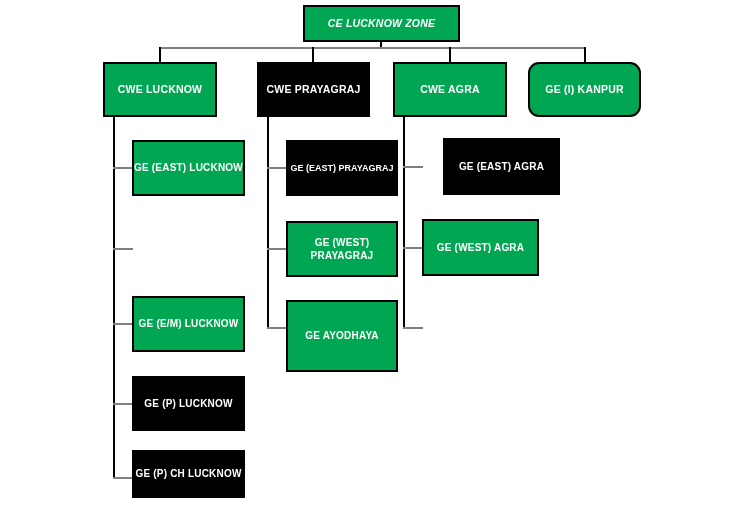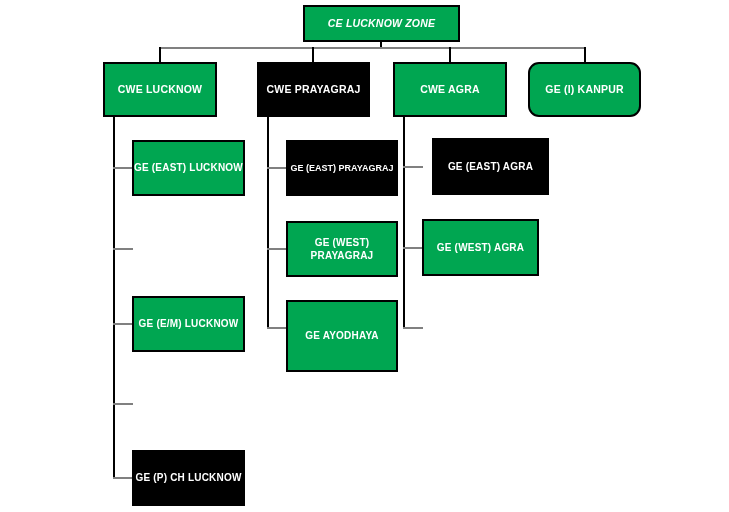--- a/index.html
+++ b/index.html
@@ -64,23 +64,24 @@
 
   <div class="node lvl1" style="left:303px;top:5px;width:157px;height:37px;font-style:italic;" data-color="green">CE LUCKNOW ZONE</div>
 
   <div class="node lvl1" style="left:103px;top:62px;width:114px;height:55px;" data-color="green">CWE LUCKNOW</div>
   <div class="node lvl1" style="left:257px;top:62px;width:113px;height:55px;" data-color="red">CWE PRAYAGRAJ</div>
   <div class="node lvl1" style="left:393px;top:62px;width:114px;height:55px;" data-color="green">CWE AGRA</div>
   <div class="node lvl1" style="left:528px;top:62px;width:113px;height:55px;border-radius:11px;" data-color="green">GE (I) KANPUR</div>
 
   <div class="node" style="left:132px;top:140px;width:113px;height:56px;" data-color="green">GE (EAST) LUCKNOW</div>
   <div class="node" style="left:132px;top:296px;width:113px;height:56px;" data-color="green">GE (E/M) LUCKNOW</div>
-  <div class="node" style="left:132px;top:450px;width:113px;height:56px;" data-color="red">GE (P) CH LUCKNOW</div>
+  <div class="node" style="left:132px;top:376px;width:113px;height:55px;" data-color="red">GE (P) LUCKNOW</div>
+  <div class="node" style="left:132px;top:450px;width:113px;height:48px;" data-color="red">GE (P) CH LUCKNOW</div>
 
   <div class="node fit" style="left:286px;top:140px;width:112px;height:56px;" data-color="red">GE (EAST) PRAYAGRAJ</div>
   <div class="node" style="left:286px;top:221px;width:112px;height:56px;" data-color="green">GE (WEST)
 PRAYAGRAJ</div>
   <div class="node" style="left:286px;top:300px;width:112px;height:72px;" data-color="green">GE AYODHAYA</div>
 
-  <div class="node" style="left:432px;top:138px;width:117px;height:57px;" data-color="red">GE (EAST) AGRA</div>
+  <div class="node" style="left:443px;top:138px;width:117px;height:57px;" data-color="red">GE (EAST) AGRA</div>
   <div class="node" style="left:422px;top:219px;width:117px;height:57px;" data-color="green">GE (WEST) AGRA</div>
 
 </div>
 
 </body></html>

